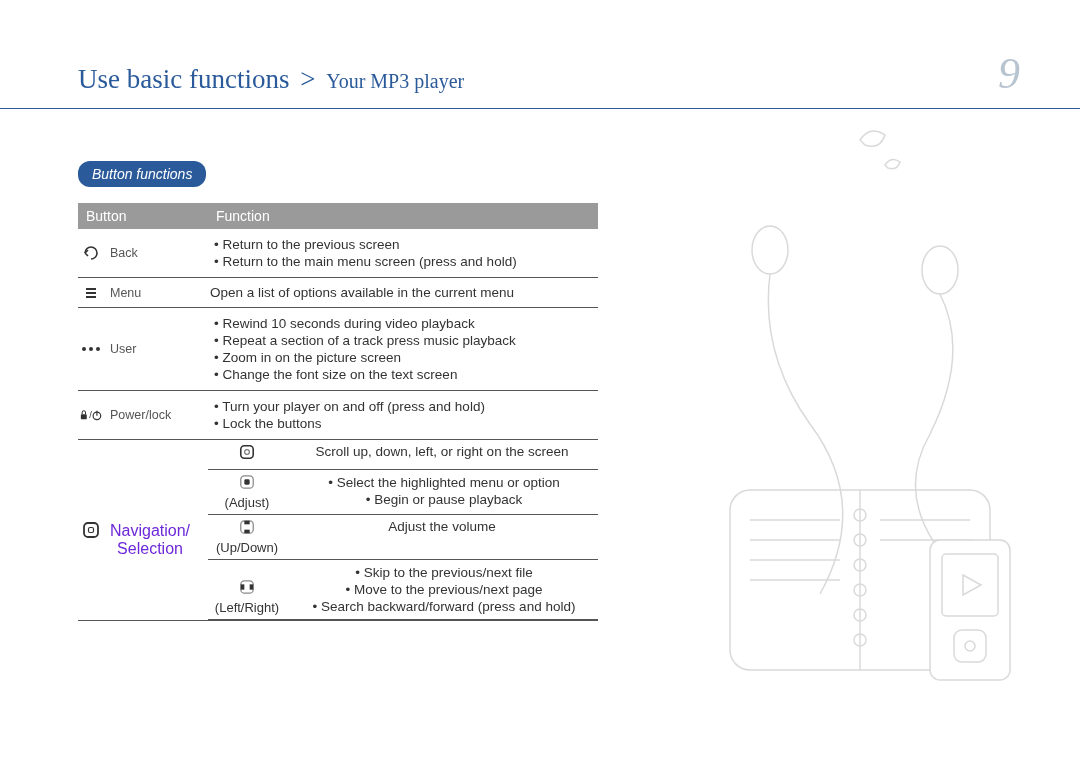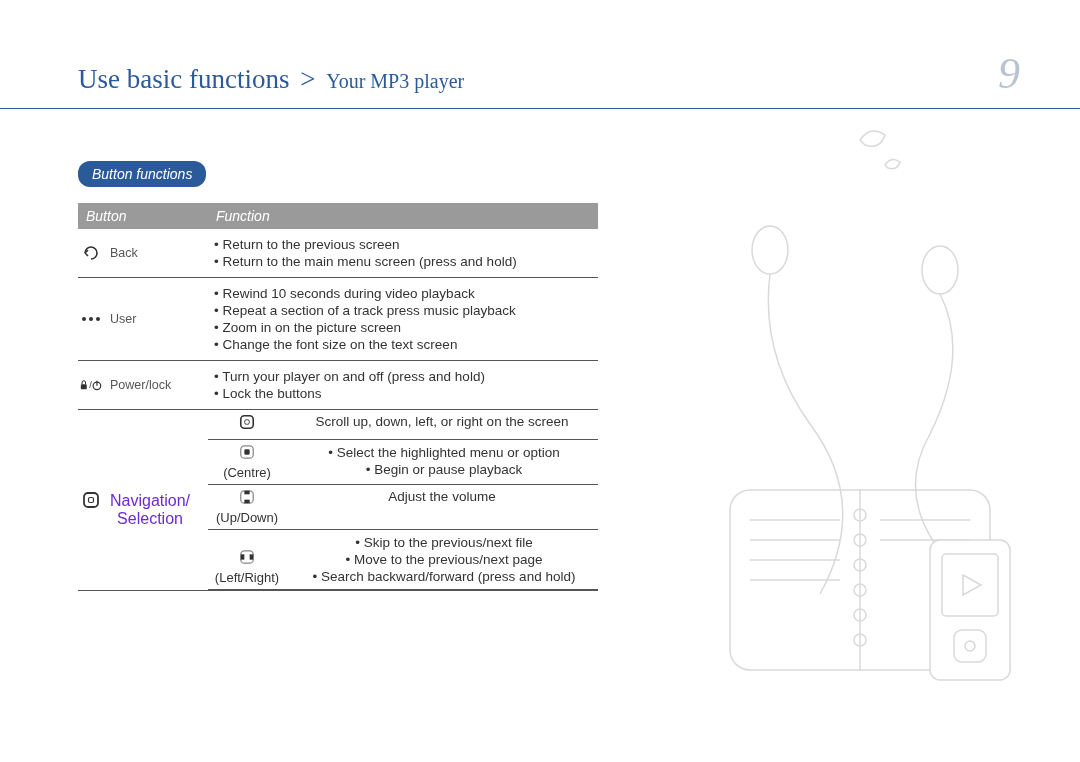--- a/index.html
+++ b/index.html
@@ -52,21 +52,20 @@
     color: #333;
   }
   table { width: 100%; border-collapse: collapse; }
   thead th {
     background: #9a9a9a;
     color: #fff;
     text-align: left;
     font-weight: normal;
     padding: 5px 8px;
     font-size: 14px;
-    font-style: italic;
   }
   thead th:first-child { width: 130px; }
   tbody td {
     border-bottom: 1px solid #555;
     padding: 7px 6px 7px 2px;
     vertical-align: middle;
   }
   tbody tr:last-child td { border-bottom: 1px solid #555; text-align: center; }
   .btn-cell {
     display: flex;
@@ -137,20 +136,35 @@
         </div>
       </td>
       <td>
         <ul class="bullets">
           <li>Return to the previous screen</li>
           <li>Return to the main menu screen (press and hold)</li>
         </ul>
       </td>
     </tr>
 
+    <tr>
+      <td>
+        <div class="btn-cell">
+          <span class="icon-box">
+            <svg width="14" height="14" viewBox="0 0 14 14">
+                  <rect x="2" y="2" width="10" height="2" fill="#333"></rect>
+                  <rect x="2" y="6" width="10" height="2" fill="#333"></rect>
+                  <rect x="2" y="10" width="10" height="2" fill="#333"></rect>
+                </svg>
+          </span>
+          <span>Menu</span>
+        </div>
+      </td>
+      <td>Open a list of options available in the current menu</td>
+    </tr>
 
     <tr>
       <td>
         <div class="btn-cell">
           <span class="icon-box">
             <svg width="20" height="8" viewBox="0 0 20 8">
                   <circle cx="3" cy="4" r="2" fill="#333"></circle>
                   <circle cx="10" cy="4" r="2" fill="#333"></circle>
                   <circle cx="17" cy="4" r="2" fill="#333"></circle>
                 </svg>
@@ -219,21 +233,21 @@
             <td>Scroll up, down, left, or right on the screen</td>
           </tr>
           <tr>
             <td>
               <span class="nested-icon">
                 <svg width="16" height="16" viewBox="0 0 18 18">
                         <rect x="2" y="2" width="14" height="14" rx="4" fill="none" stroke="#888" stroke-width="1.4"></rect>
                         <rect x="6" y="6" width="6" height="6" rx="1.5" fill="#333"></rect>
                       </svg>
               </span>
-              <span>(Centre)</span>
+              <span>(Adjust)</span>
             </td>
             <td>
               <ul class="bullets">
                 <li>Select the highlighted menu or option</li>
                 <li>Begin or pause playback</li>
               </ul>
             </td>
           </tr>
           <tr>
             <td>

